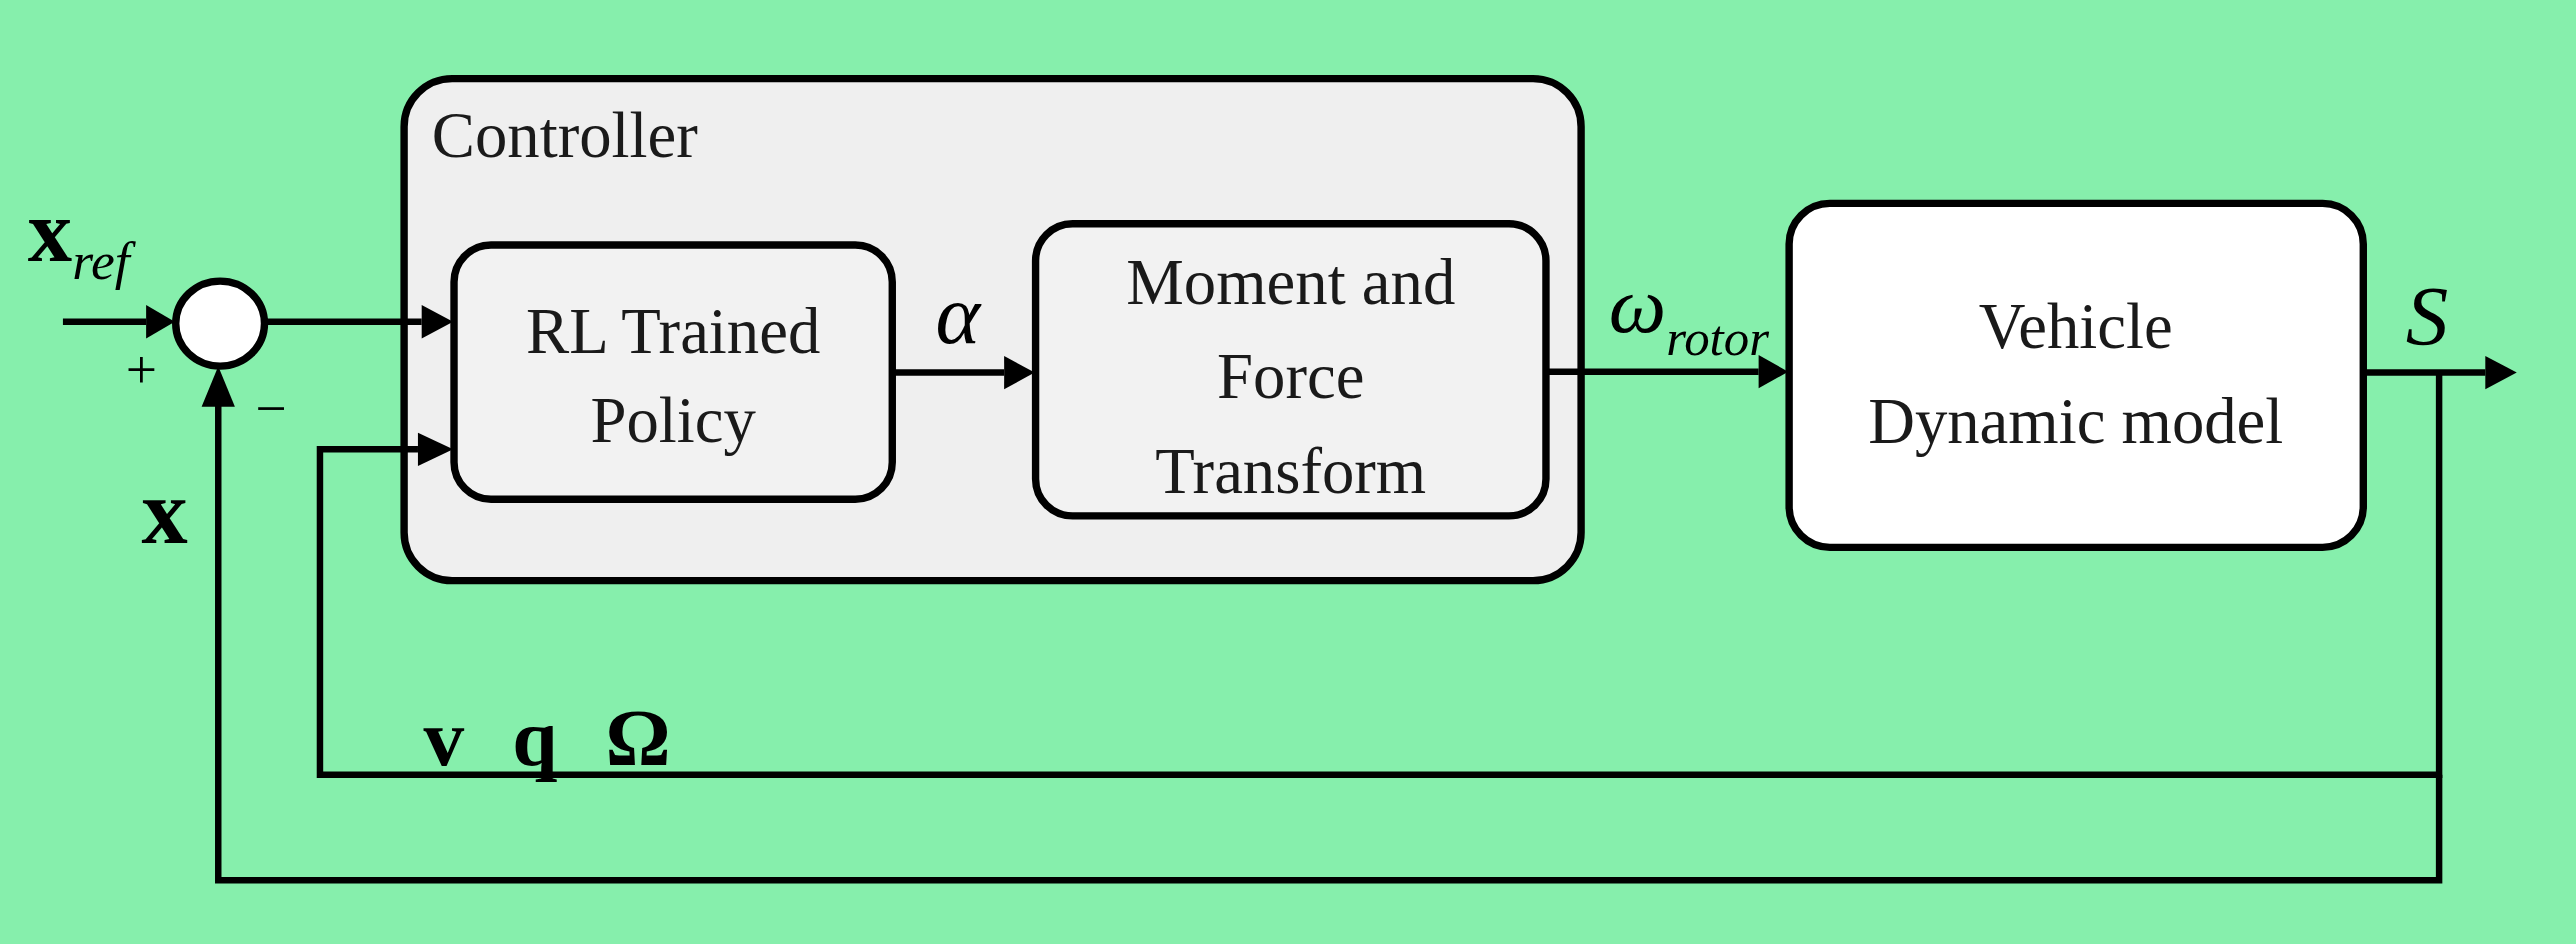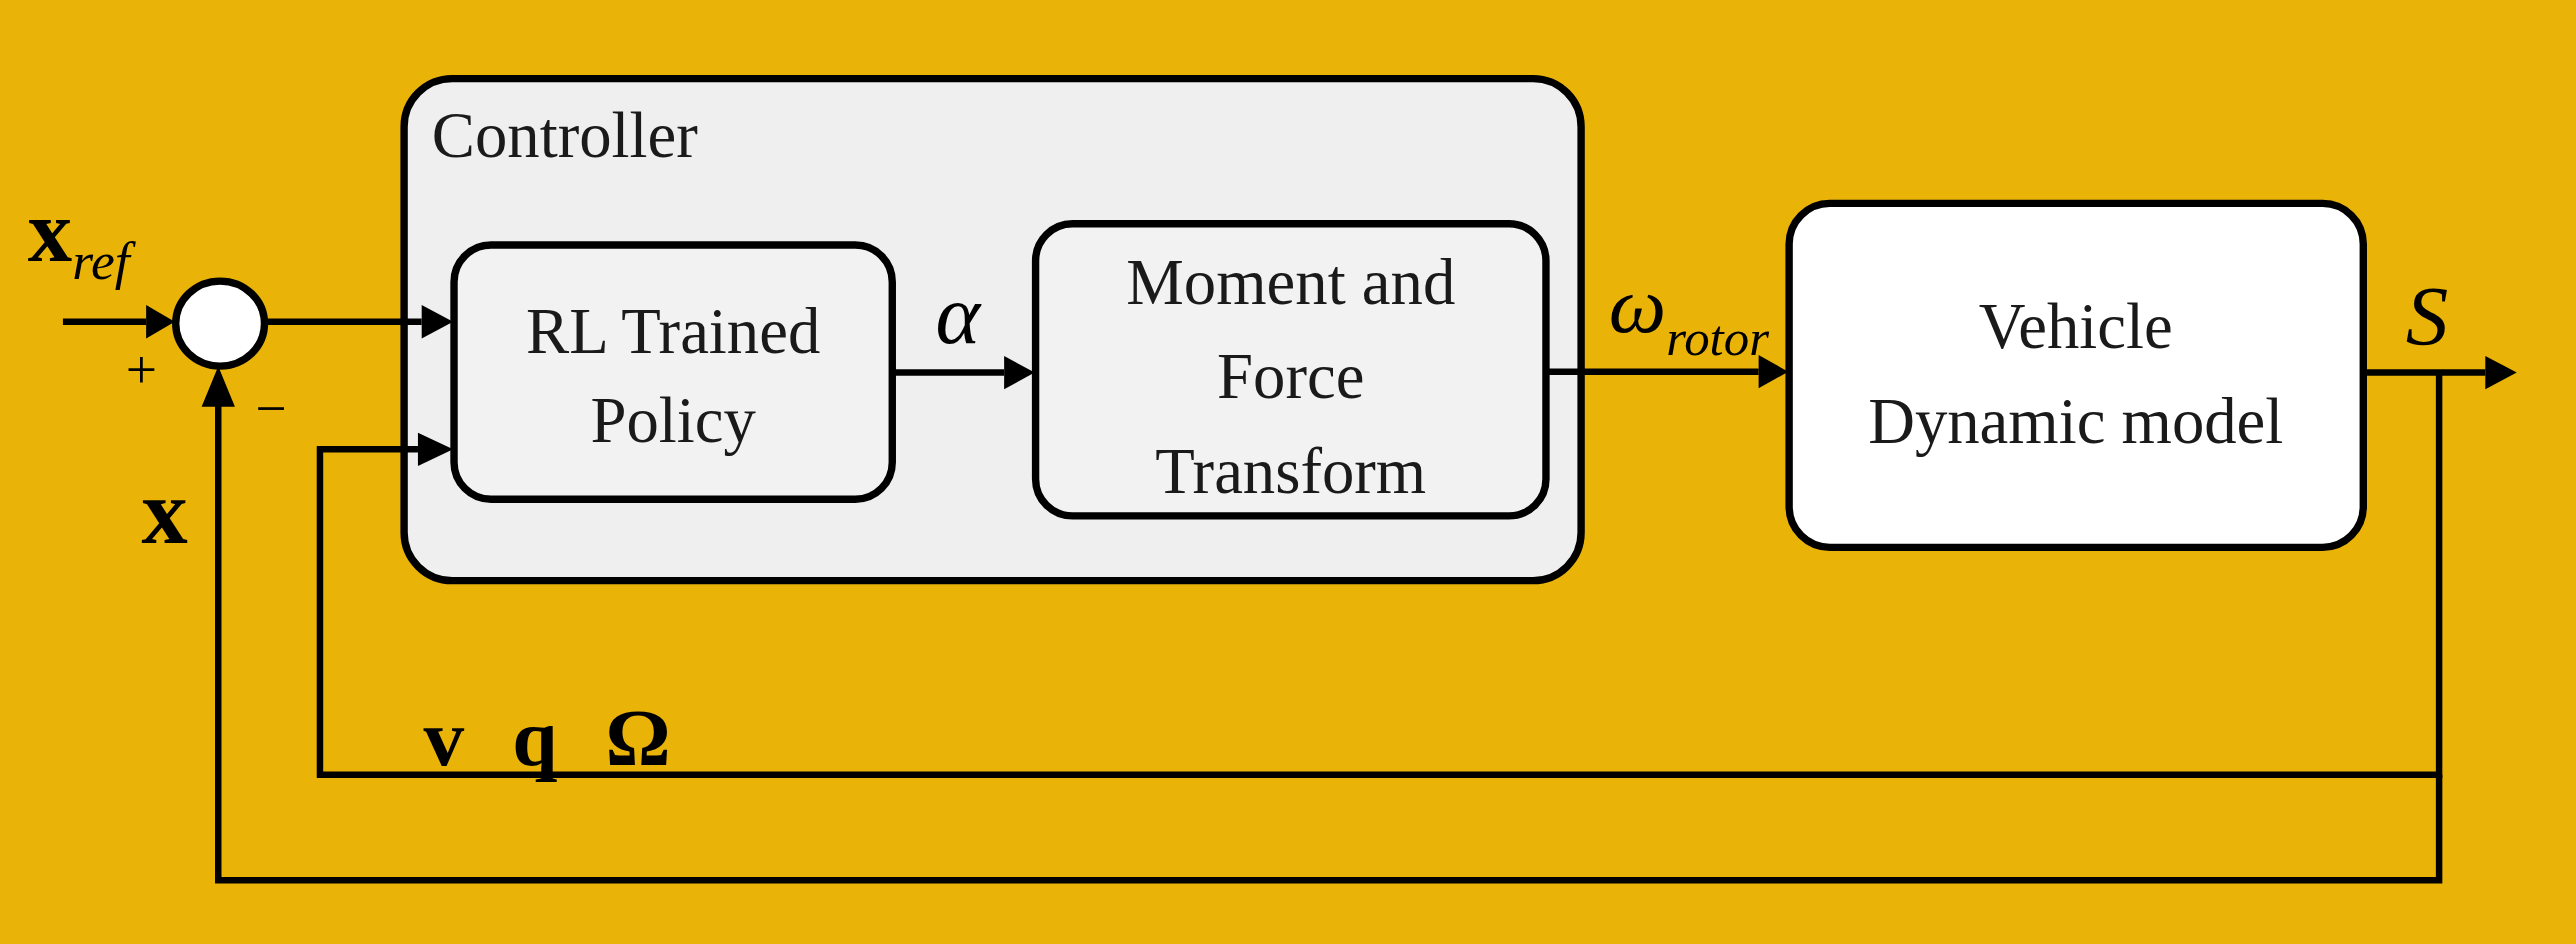--- a/index.html
+++ b/index.html
@@ -1,20 +1,20 @@
 <!DOCTYPE html>
 <html style="font-size:15px"><head>
 <meta charset="utf-8">
 <style>
   html, body { margin: 0; padding: 0; background: #ffffff; }
   .canvas {
     position: relative;
     width: 2576px;
     height: 944px;
-    background: #eab308;
+    background: #86efac;
     font-family: "Liberation Serif", serif;
   }
   svg { position: absolute; left: 0; top: 0; }
   .box-label {
     font-family: "Liberation Serif", serif;
     font-size: 70px;
     fill: #1a1a1a;
   }
   .math-bold {
     font-family: "Liberation Serif", serif;

